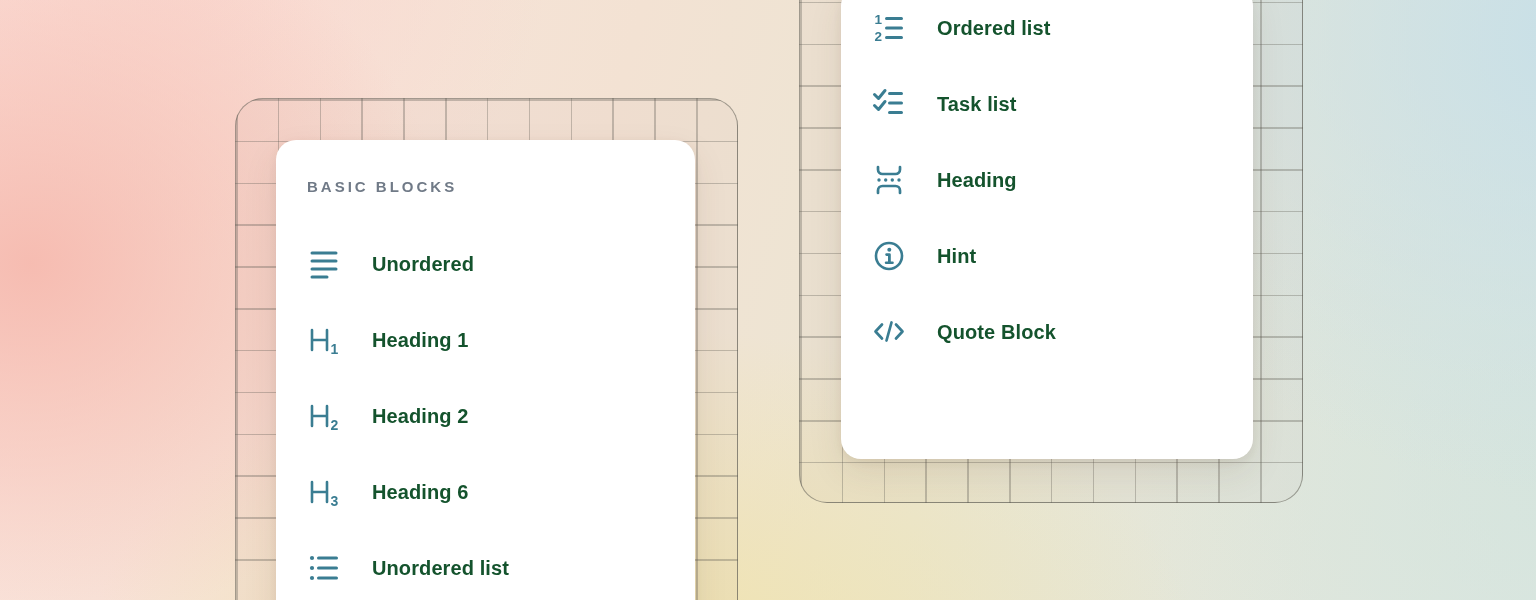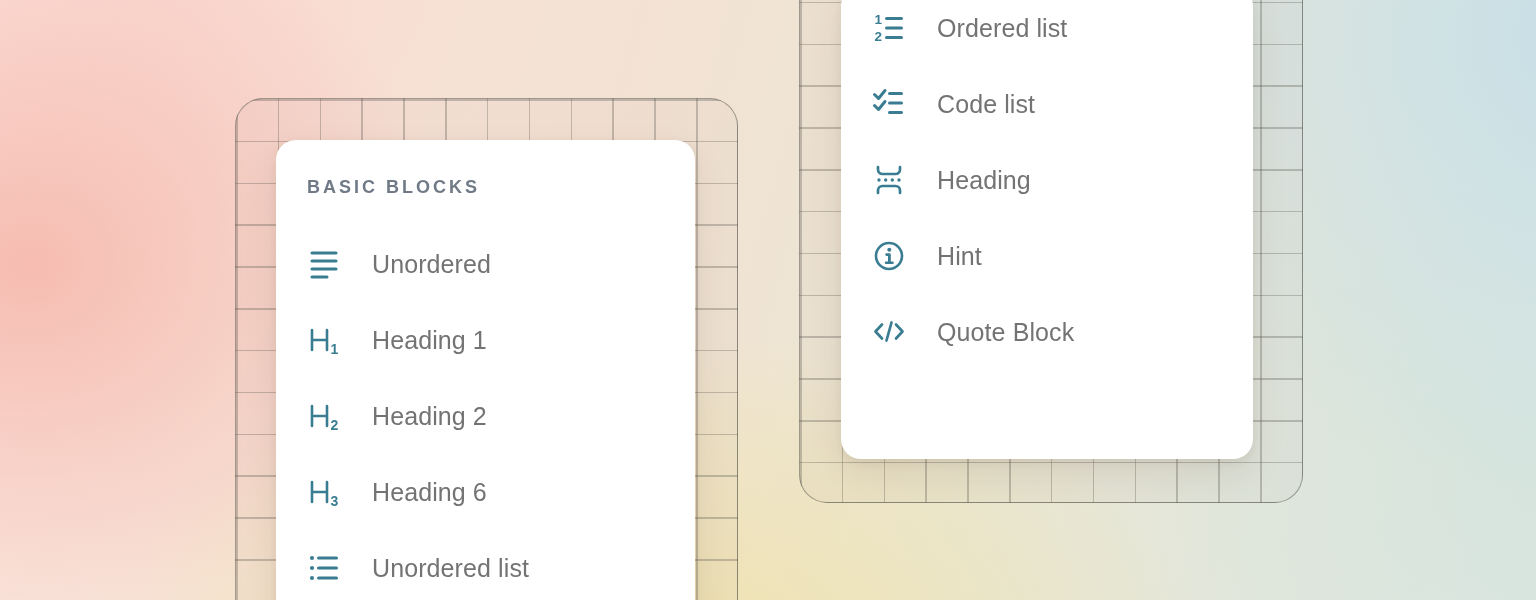--- a/index.html
+++ b/index.html
@@ -28,29 +28,29 @@
   .grid-left{left:235px;top:98px;width:503px;height:560px;}
   .grid-right{left:799px;top:-41px;width:504px;height:544px;}
   .card{
     position:absolute;background:#ffffff;border-radius:20px;
     box-shadow:0 14px 34px rgba(90,62,44,.10),0 3px 10px rgba(90,62,44,.07);
   }
   .card-left{left:276px;top:140px;width:419px;height:560px;padding-top:36px;box-sizing:border-box;}
   .card-right{left:841px;top:-14px;width:412px;height:473px;padding-top:4px;box-sizing:border-box;}
   .section-label{
     margin:0 0 28px 31px;height:22px;line-height:22px;
-    font-size:18px;font-weight:700;letter-spacing:3px;color:#707a87;
+    font-size:15px;font-weight:700;letter-spacing:3px;color:#707a87;
   }
   .menu-item{
     height:76px;display:flex;align-items:center;gap:31px;
     padding-left:31px;cursor:pointer;
   }
   .menu-item .icon{width:34px;height:34px;flex:0 0 34px;display:block;}
   .menu-item .label{
-    font-size:25px;font-weight:400;color:#737373;letter-spacing:.1px;
+    font-size:20px;font-weight:700;color:#14532d;letter-spacing:.1px;
   }
   svg{display:block;}
 </style>
 </head>
 <body>
 
 <div class="stage">
 
   <div class="grid-panel grid-left"></div>
   <div class="grid-panel grid-right"></div>
@@ -123,21 +123,21 @@
       <span class="label">Ordered list</span>
     </div>
 
     <div class="menu-item">
       <span class="icon">
         <svg width="34" height="34" viewBox="0 0 34 34" fill="none" stroke="#3a7d92" stroke-width="3" stroke-linecap="round" stroke-linejoin="round">
           <path d="M2.5 7.5l4 4 6.5-8M2.5 18.5l4 4 6.5-8"></path>
           <path d="M17.5 6.5h12M17.5 16h12M17.5 25.5h12"></path>
         </svg>
       </span>
-      <span class="label">Code list</span>
+      <span class="label">Task list</span>
     </div>
 
     <div class="menu-item">
       <span class="icon">
         <svg width="34" height="34" viewBox="0 0 34 34" fill="none" stroke="#3a7d92" stroke-width="2.7" stroke-linecap="round">
           <path d="M6 4v2.5c0 2.8 2 4.5 4.5 4.5h13c2.5 0 4.5-1.7 4.5-4.5V4"></path>
           <circle cx="7" cy="17" r="1.7" fill="#3a7d92" stroke="none"></circle>
           <circle cx="13.7" cy="17" r="1.7" fill="#3a7d92" stroke="none"></circle>
           <circle cx="20.3" cy="17" r="1.7" fill="#3a7d92" stroke="none"></circle>
           <circle cx="27" cy="17" r="1.7" fill="#3a7d92" stroke="none"></circle>

